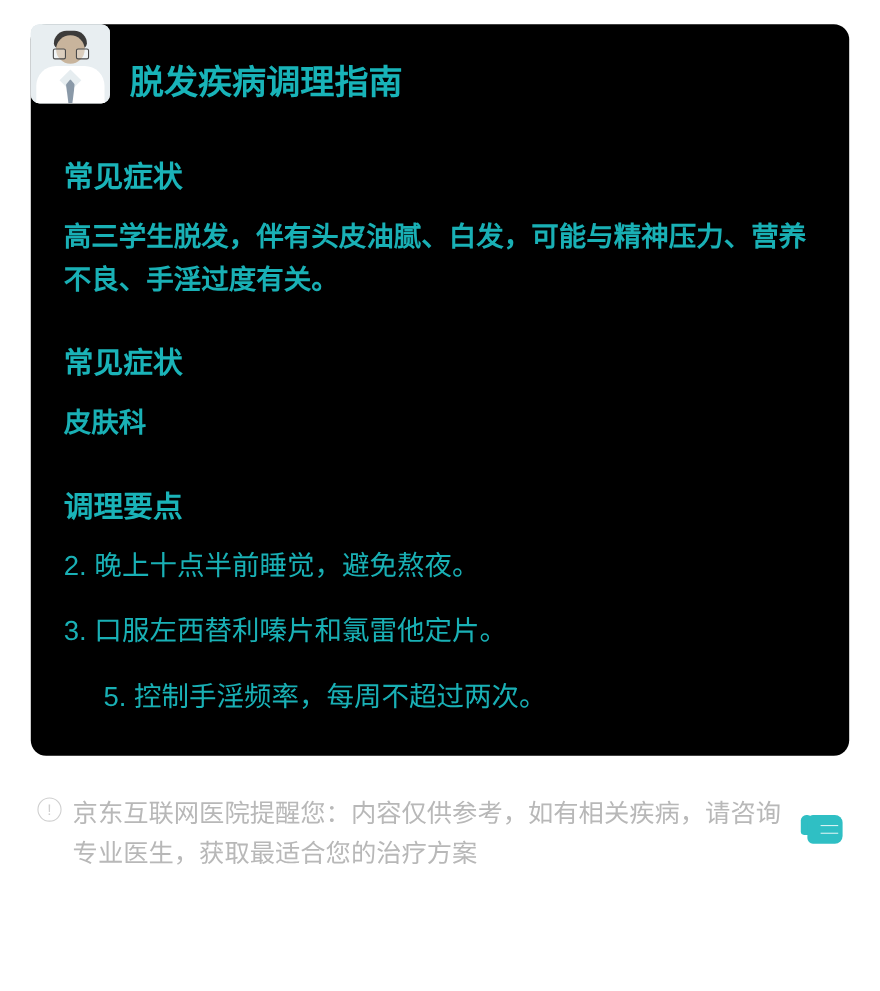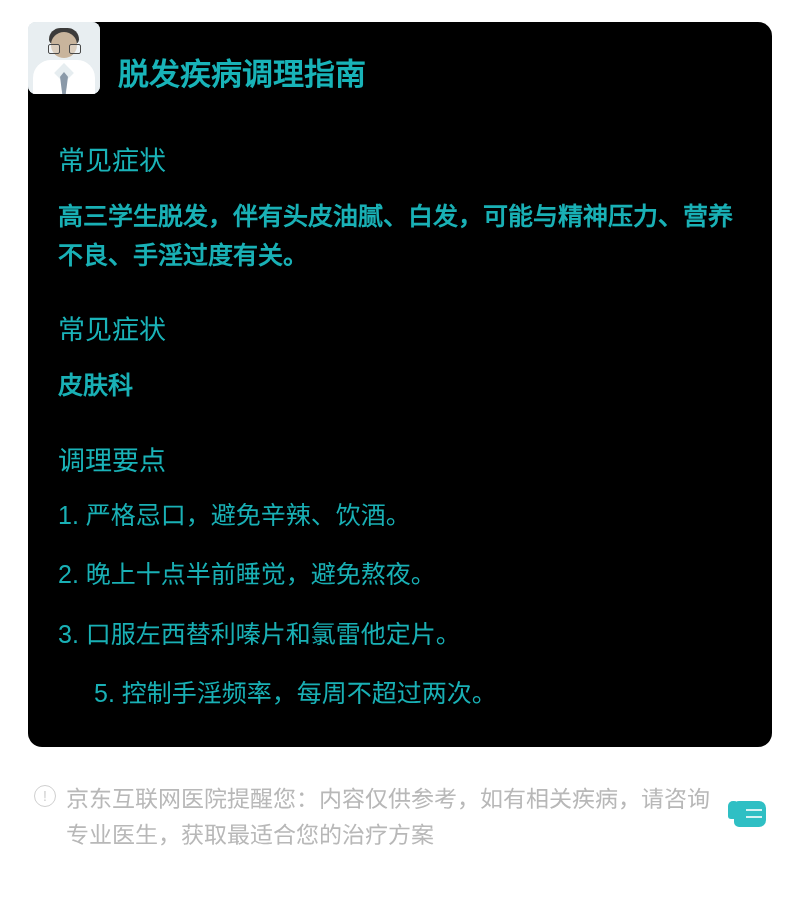--- a/index.html
+++ b/index.html
@@ -118,21 +118,21 @@
     line-height: 1.2;
     margin: 0 0 0 60px;
     padding-top: 4px;
     position: relative;
     z-index: 1;
   }
 
   .section-heading {
     color: #1ab3b8;
     font-size: 27px;
-    font-weight: normal;
+    font-weight: bold;
     margin: 40px 0 18px 0;
     line-height: 1.25;
   }
   .section-heading.first { margin-top: 52px; }
 
   .body-text {
     color: #19b0b5;
     font-size: 25px;
     line-height: 1.55;
     margin: 0;
@@ -234,21 +234,20 @@
     <h1 class="title">脱发疾病调理指南</h1>
 
     <h2 class="section-heading first">常见症状</h2>
     <p class="body-text">高三学生脱发，伴有头皮油腻、白发，可能与精神压力、营养不良、手淫过度有关。</p>
 
     <h2 class="section-heading">常见症状</h2>
     <p class="body-text">皮肤科</p>
 
     <h2 class="section-heading">调理要点</h2>
     <ul class="list">
-      <li>1. 严格忌口，避免辛辣、饮酒。</li>
       <li>2. 晚上十点半前睡觉，避免熬夜。</li>
       <li>3. 口服左西替利嗪片和氯雷他定片。</li>
       <li>5. 控制手淫频率，每周不超过两次。</li>
     </ul>
   </div>
 
   <div class="footer">
     <div class="footer-icon">!</div>
     <div class="footer-text">京东互联网医院提醒您：内容仅供参考，如有相关疾病，请咨询专业医生，获取最适合您的治疗方案</div>
     <div class="thumb">

